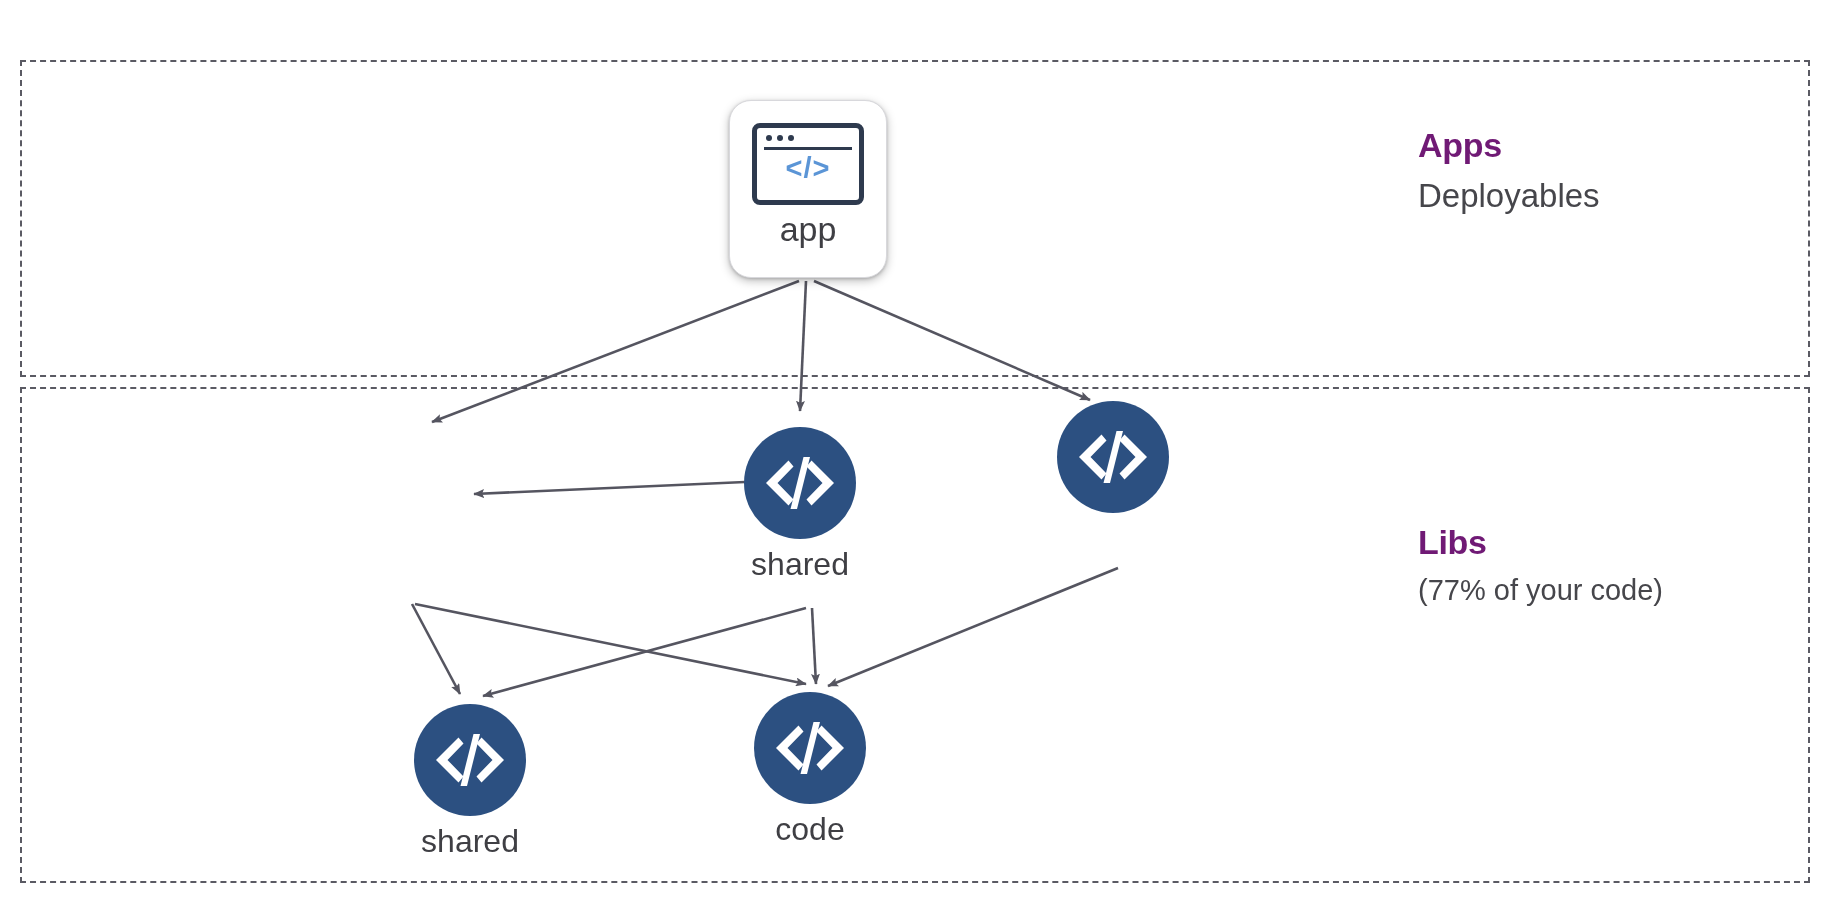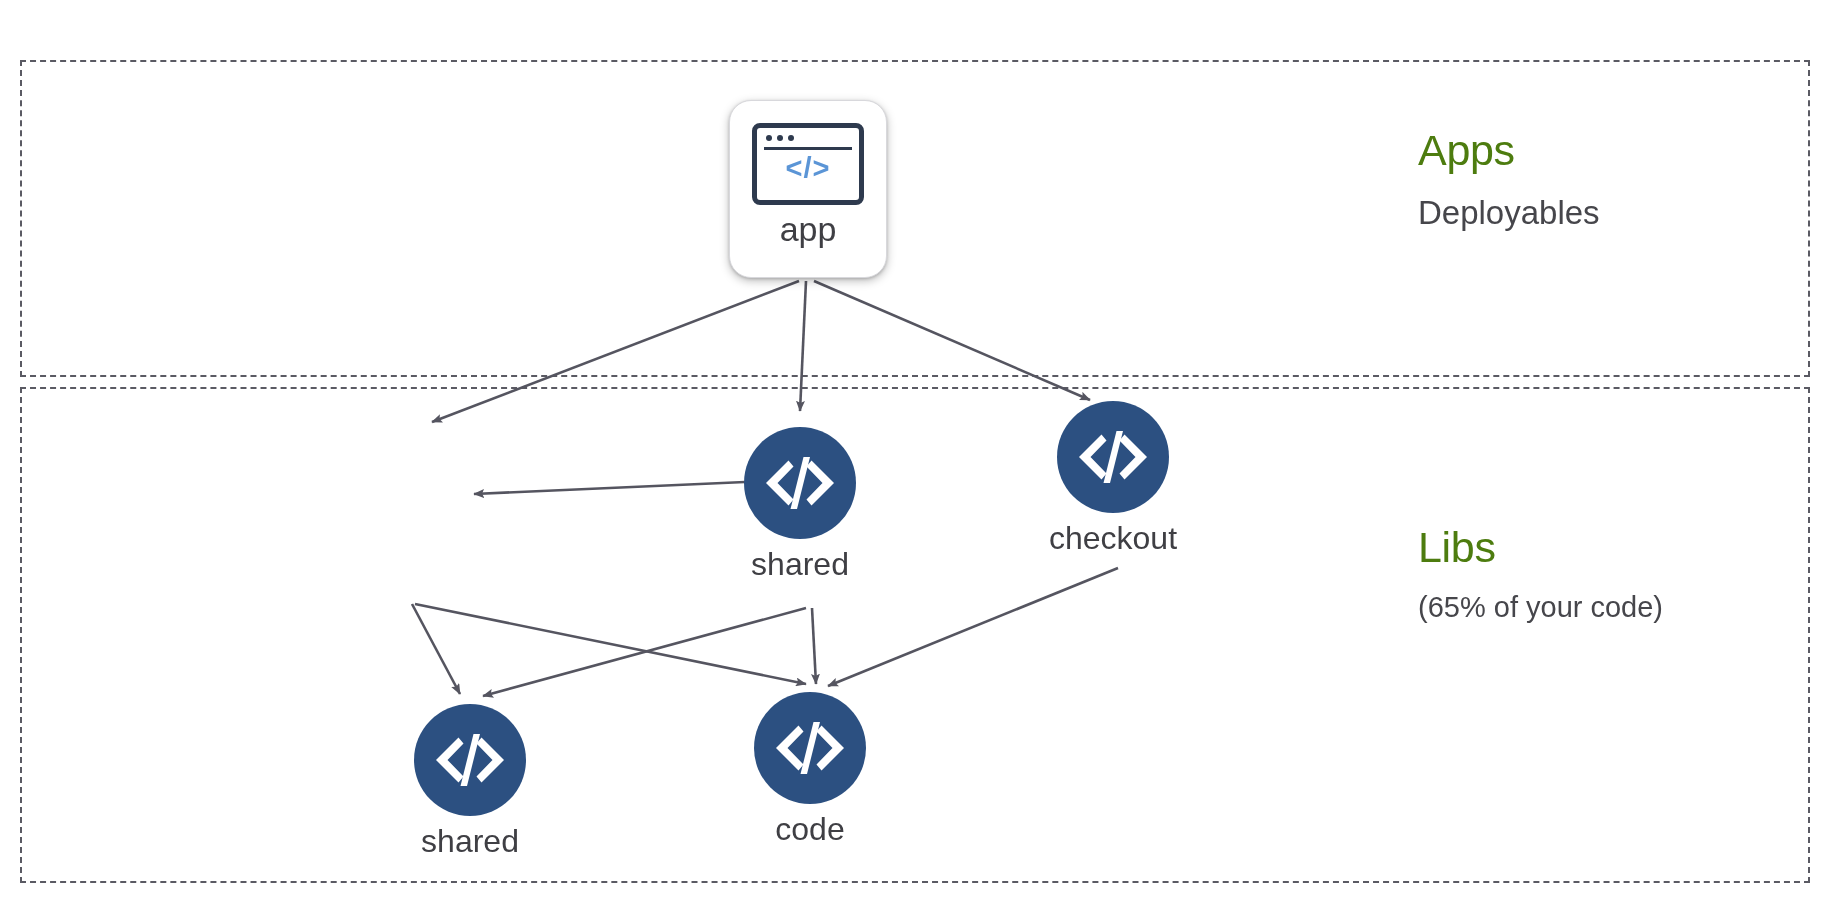--- a/index.html
+++ b/index.html
@@ -40,32 +40,32 @@
     height: 496px;
   }
 
   
   .zone-caption {
     position: absolute;
     color: #3f3f44;
     user-select: none;
   }
   .zone-caption .zc-title {
-    font-size: 43px;
-    font-weight: normal;
+    font-size: 34px;
+    font-weight: bold;
     line-height: 1.05;
     letter-spacing: -0.3px;
-    color: #4d7c0f;
+    color: #701a75;
   }
   .zone-caption .zc-sub {
     font-size: 33px;
     font-weight: normal;
     line-height: 1.2;
     color: #46464b;
-    margin-top: 20px;
+    margin-top: 12px;
   }
   .zone-caption.small-sub .zc-sub {
     font-size: 29px;
   }
   #caption-apps { left: 1418px; top: 128px; }
   #caption-libs { left: 1418px; top: 525px; }
 
   
   #edges {
     position: absolute;
@@ -241,21 +241,20 @@
   </div>
 
   <div class="lib-node" id="node-checkout">
     <div class="disc">
       <svg width="78" height="56" viewBox="0 0 78 56" xmlns="http://www.w3.org/2000/svg" aria-hidden="true">
         <path d="M27.5 5.5 L32.5 11.5 L16.5 28 L32.5 44.5 L27.5 50.5 L5 28 Z" fill="#ffffff"></path>
         <path d="M50.5 5.5 L45.5 11.5 L61.5 28 L45.5 44.5 L50.5 50.5 L73 28 Z" fill="#ffffff"></path>
         <path d="M42.5 2 L49 2 L36 54 L29.5 54 Z" fill="#ffffff"></path>
       </svg>
     </div>
-    <div class="node-label">checkout</div>
   </div>
 
   <div class="lib-node" id="node-shared">
     <div class="disc">
       <svg width="78" height="56" viewBox="0 0 78 56" xmlns="http://www.w3.org/2000/svg" aria-hidden="true">
         <path d="M27.5 5.5 L32.5 11.5 L16.5 28 L32.5 44.5 L27.5 50.5 L5 28 Z" fill="#ffffff"></path>
         <path d="M50.5 5.5 L45.5 11.5 L61.5 28 L45.5 44.5 L50.5 50.5 L73 28 Z" fill="#ffffff"></path>
         <path d="M42.5 2 L49 2 L36 54 L29.5 54 Z" fill="#ffffff"></path>
       </svg>
     </div>
@@ -273,16 +272,16 @@
     <div class="node-label">code</div>
   </div>
 
   <div class="zone-caption" id="caption-apps">
     <div class="zc-title">Apps</div>
     <div class="zc-sub">Deployables</div>
   </div>
 
   <div class="zone-caption small-sub" id="caption-libs">
     <div class="zc-title">Libs</div>
-    <div class="zc-sub">(65% of your code)</div>
+    <div class="zc-sub">(77% of your code)</div>
   </div>
 
 </div>
 
 </body></html>

